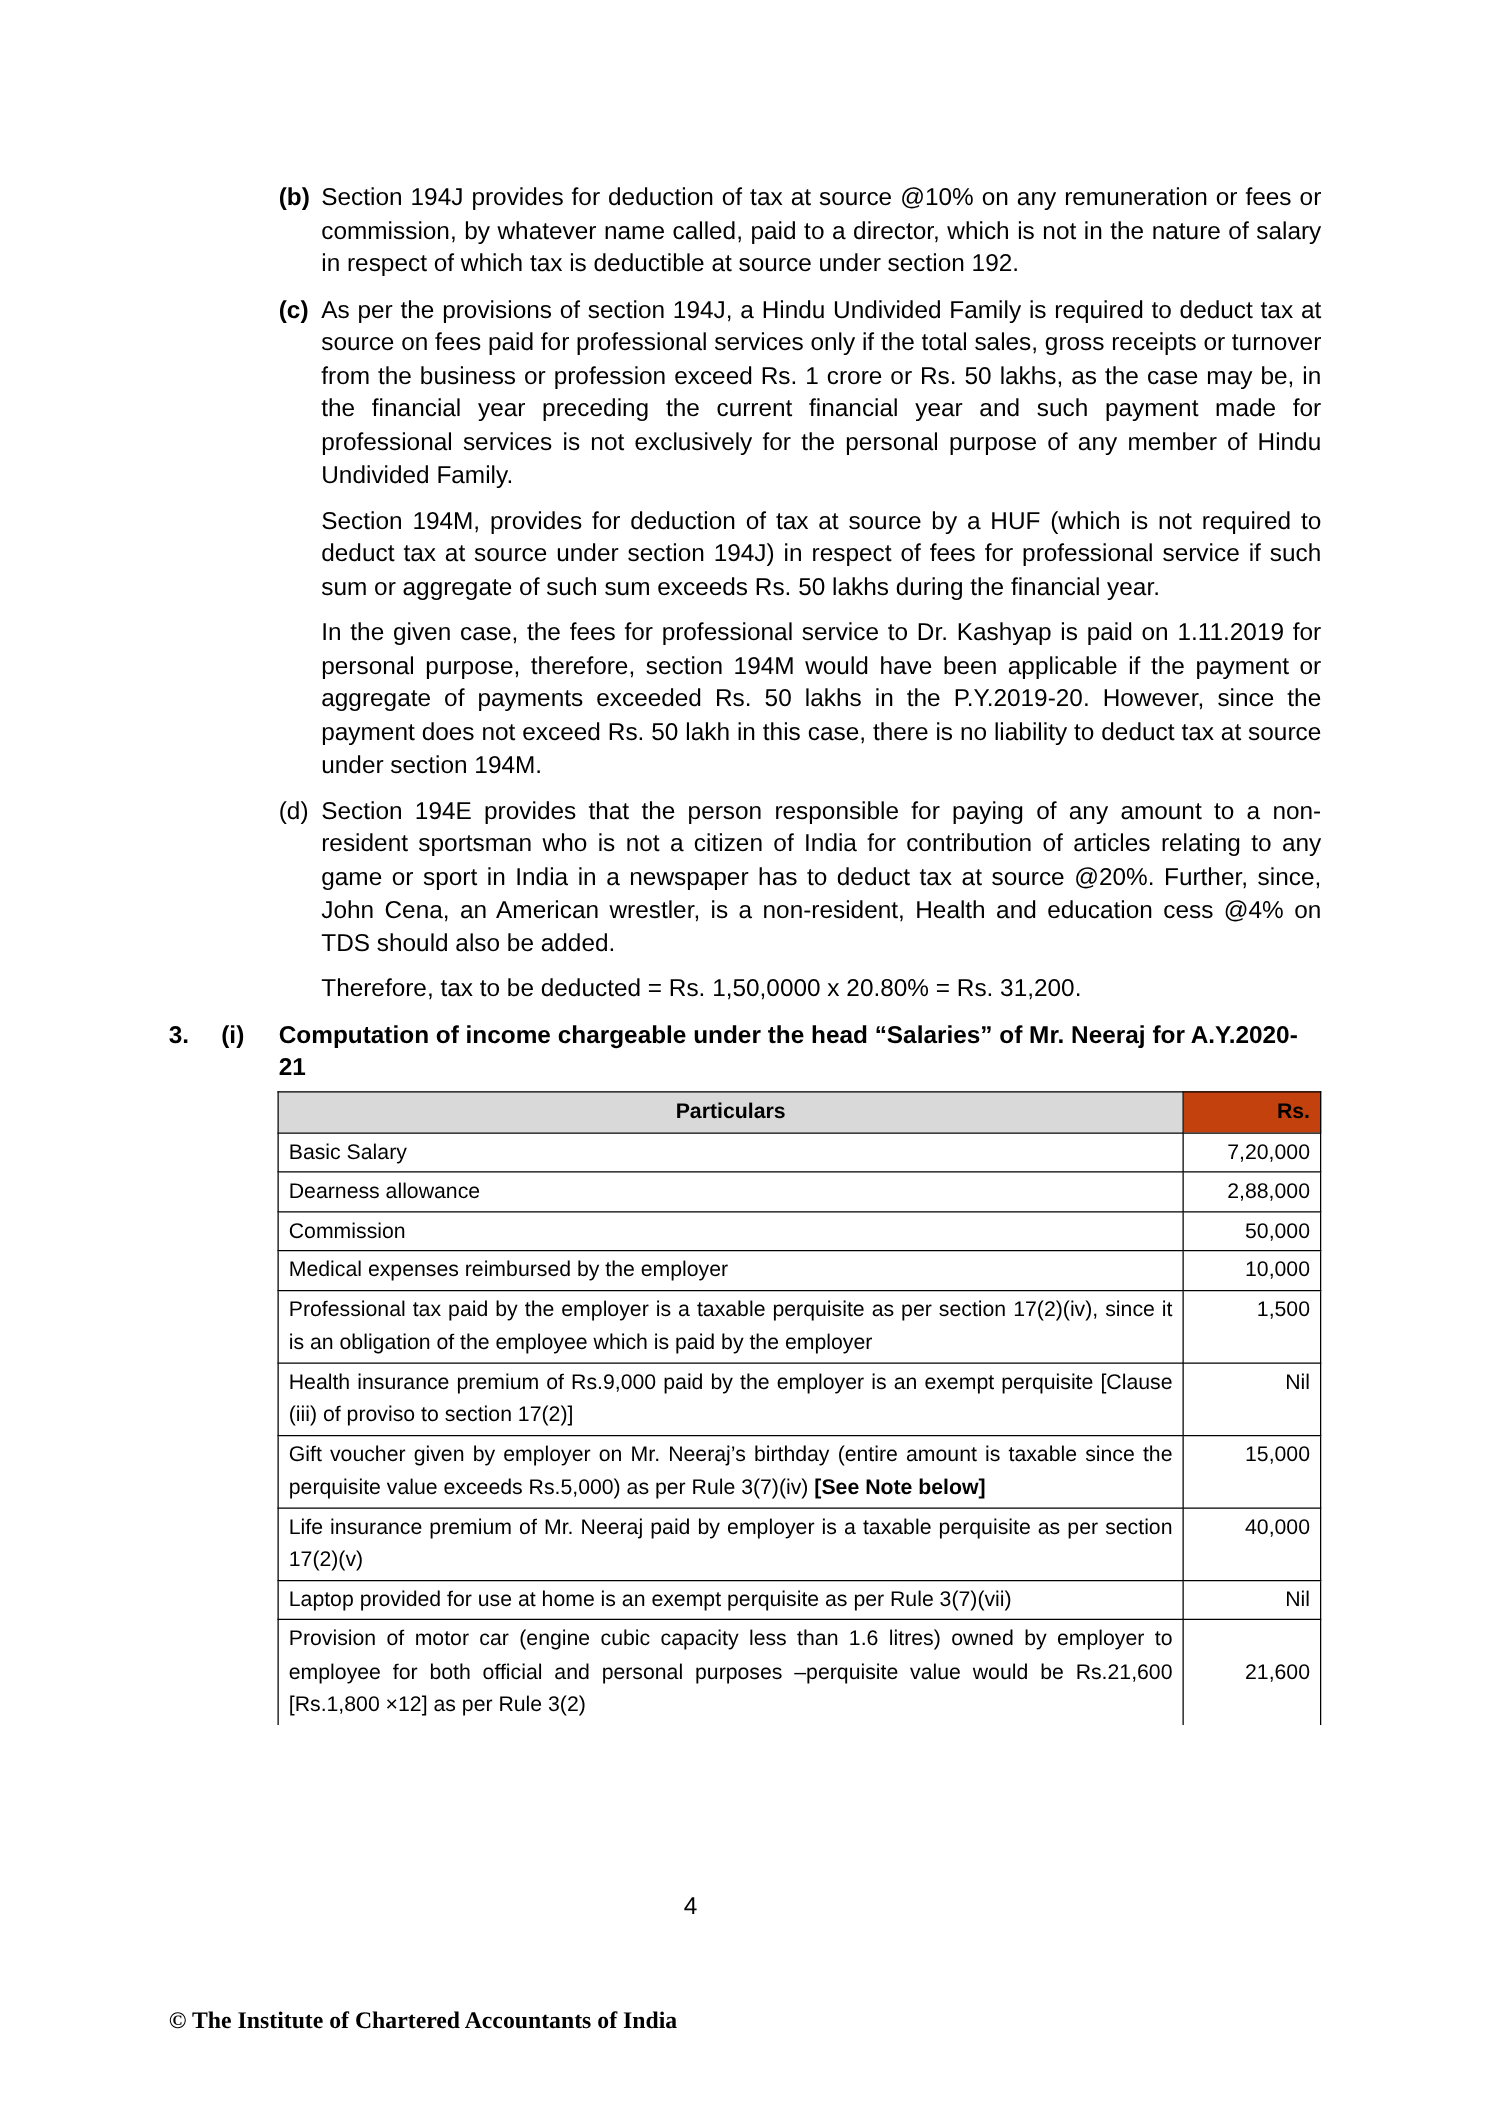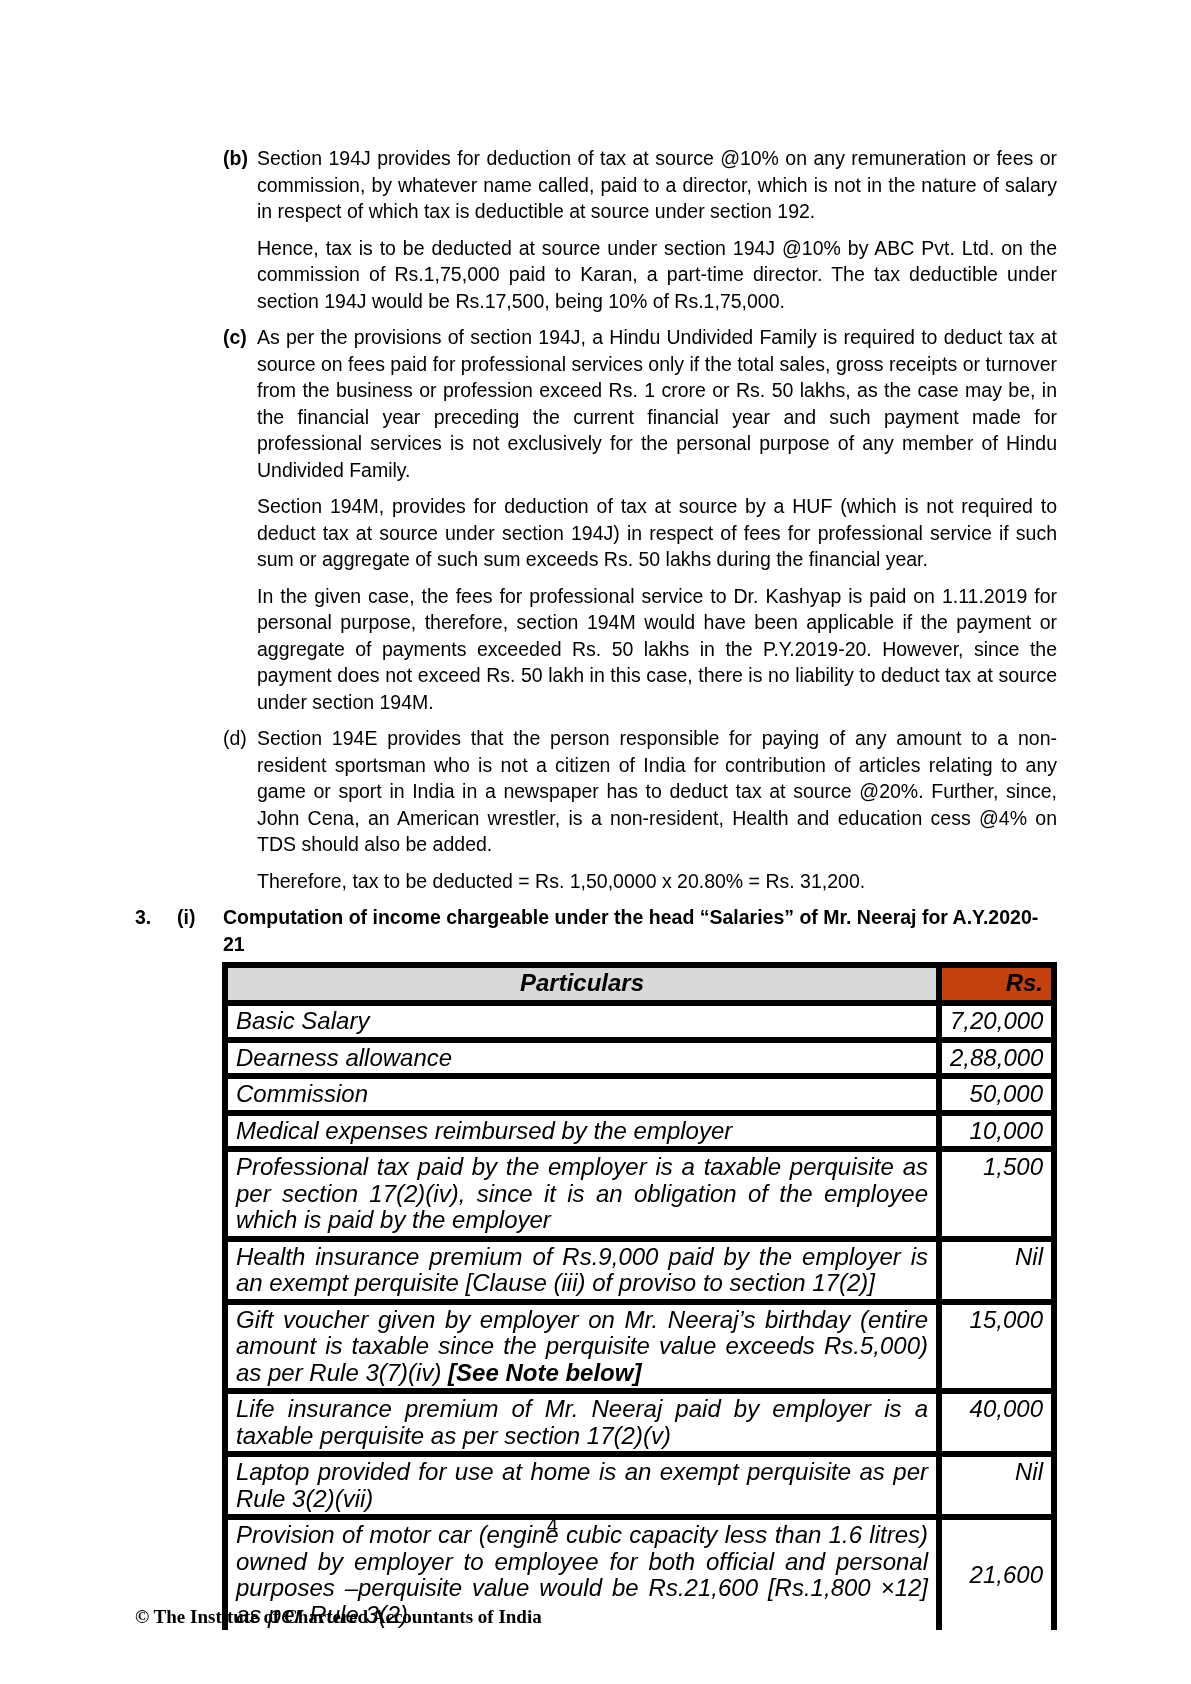--- a/index.html
+++ b/index.html
@@ -39,26 +39,25 @@
   .q-num { flex:0 0 42px; }
   .q-sub { flex:0 0 46px; }
   .q-title { flex:1; }
   table.salary-table {
     border-collapse:collapse;
     margin-left:-1px;
     width:835px;
     table-layout:fixed;
   }
   .salary-table th, .salary-table td {
-    border:6px solid #000000;
+    border:1px solid #000000;
     padding:2px 8px;
     vertical-align:top;
-    font-size:24px;
+    font-size:17px;
     line-height:26.5px;
-    font-style:italic;
   }
   .salary-table thead th {
     font-weight:bold;
     height:28px;
   }
   .salary-table th.particulars-h { text-align:center; }
   .salary-table th.amount-h { text-align:right; width:93px; }
   .salary-table td.particulars { text-align:justify; }
   .salary-table td.amount { text-align:right; width:93px; white-space:nowrap; }
   .salary-table tbody tr:last-child td { border-bottom:none;margin-left:27px; }
@@ -82,21 +81,20 @@
 <body>
 
 <div class="page">
   <div class="content">
 
     <section id="answers">
         <div class="answer-item">
           <span class="answer-label bold">(b)</span>
           <div class="answer-body">
             <p class="para">Section 194J provides for deduction of tax at source @10% on any remuneration or fees or commission, by whatever name called, paid to a director, which is not in the nature of salary in respect of which tax is deductible at source under section 192.</p>
-            <p class="para">Hence, tax is to be deducted at source under section 194J @10% by ABC Pvt. Ltd. on the commission of Rs.1,75,000 paid to Karan, a part-time director. The tax deductible under section 194J would be Rs.17,500, being 10% of Rs.1,75,000.</p>
           </div>
         </div>
         <div class="answer-item">
           <span class="answer-label bold">(c)</span>
           <div class="answer-body">
             <p class="para">As per the provisions of section 194J, a Hindu Undivided Family is required to deduct tax at source on fees paid for professional services only if the total sales, gross receipts or turnover from the business or profession exceed Rs. 1 crore or Rs. 50 lakhs, as the case may be, in the financial year preceding the current financial year and such payment made for professional services is not exclusively for the personal purpose of any member of Hindu Undivided Family.</p>
             <p class="para">Section 194M, provides for deduction of tax at source by a HUF (which is not required to deduct tax at source under section 194J) in respect of fees for professional service if such sum or aggregate of such sum exceeds Rs. 50 lakhs during the financial year.</p>
             <p class="para">In the given case, the fees for professional service to Dr. Kashyap is paid on 1.11.2019 for personal purpose, therefore, section 194M would have been applicable if the payment or aggregate of payments exceeded Rs. 50 lakhs in the P.Y.2019-20. However, since the payment does not exceed Rs. 50 lakh in this case, there is no liability to deduct tax at source under section 194M.</p>
           </div>
         </div>
@@ -149,21 +147,21 @@
           </tr>
           <tr>
             <td class="particulars"><span>Gift voucher given by employer on Mr. Neeraj’s birthday (entire amount is taxable since the perquisite value exceeds Rs.5,000) as per Rule 3(7)(iv) </span><span class="bold-note">[See Note below]</span></td>
             <td class="amount">15,000</td>
           </tr>
           <tr>
             <td class="particulars"><span>Life insurance premium of Mr. Neeraj paid by employer is a taxable perquisite as per section 17(2)(v)</span></td>
             <td class="amount">40,000</td>
           </tr>
           <tr>
-            <td class="particulars"><span>Laptop provided for use at home is an exempt perquisite as per Rule 3(2)(vii)</span></td>
+            <td class="particulars"><span>Laptop provided for use at home is an exempt perquisite as per Rule 3(7)(vii)</span></td>
             <td class="amount">Nil</td>
           </tr>
           <tr>
             <td class="particulars"><span>Provision of motor car (engine cubic capacity less than 1.6 litres) owned by employer to employee for both official and personal purposes –perquisite value would be Rs.21,600 [Rs.1,800 ×12] as per Rule 3(2)</span></td>
             <td class="amount">21,600</td>
           </tr>
         </tbody>
     </table>
 
   </div>

